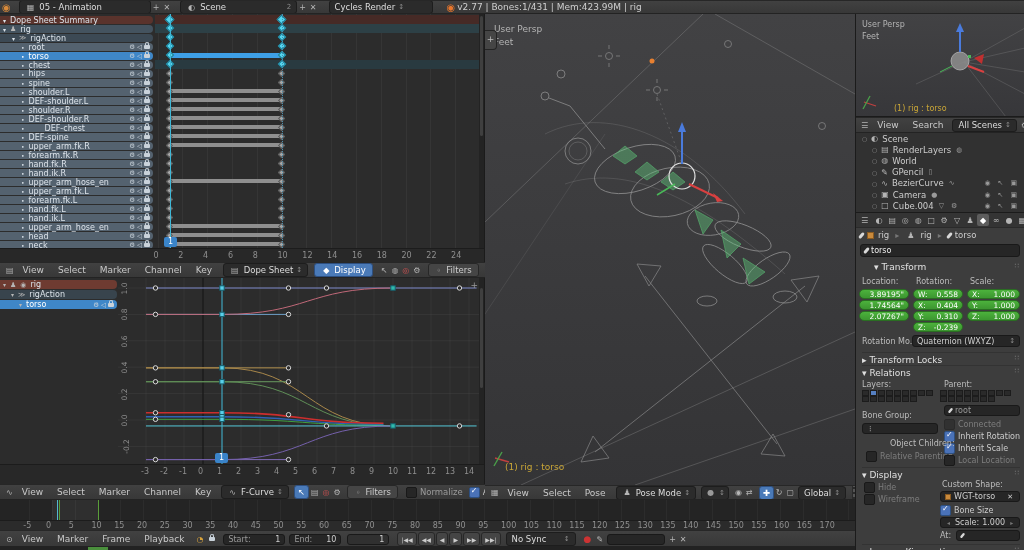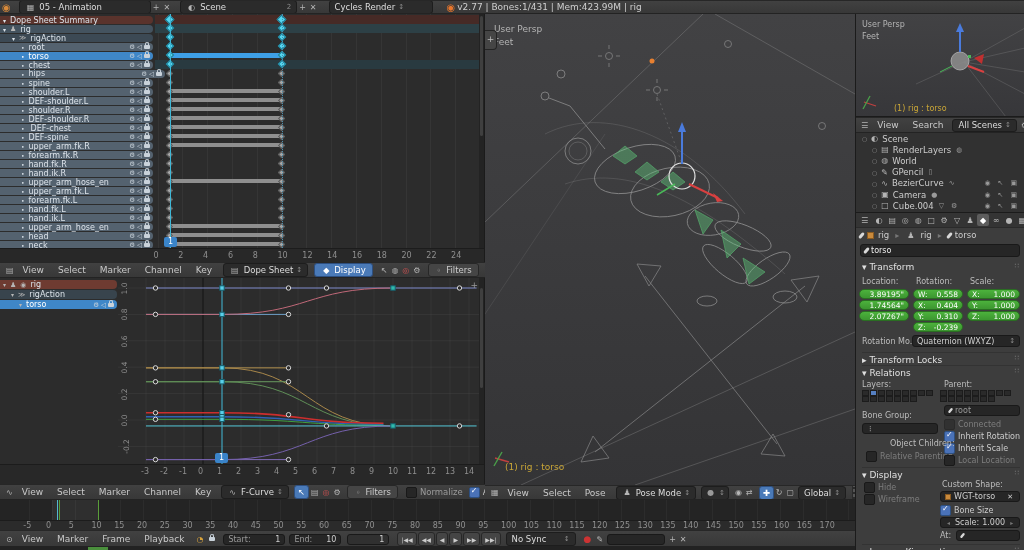--- a/index.html
+++ b/index.html
@@ -145,21 +145,21 @@
         <span class="ic" style="padding-left: 21px; font-size: 6px; color: rgb(220, 227, 234);">•</span>
         <span style="margin-left: 2px;">chest</span>
         <span class="rowic">
           <span class="ic">⚙</span>
           <span class="ic">◁</span>
           <span class="lk"></span>
         </span>
       </div>
       <div class="kd kd-c" style="left: 166.9px; top: 47px; width: 6px; height: 6px;"></div>
       <div class="kd kd-c" style="left: 278.5px; top: 47px; width: 6px; height: 6px;"></div>
-      <div class="dsrow" style="left: 0px; top: 56px; width: 165px; background: rgb(84, 98, 111); color: rgb(220, 227, 234); align-items: flex-end;">
+      <div class="dsrow" style="left: 0px; top: 56px; width: 153px; background: rgb(84, 98, 111); color: rgb(220, 227, 234); align-items: flex-end;">
         <span class="ic" style="padding-left: 21px; font-size: 6px; color: rgb(220, 227, 234);">•</span>
         <span style="margin-left: 2px;">hips</span>
         <span class="rowic">
           <span class="ic">⚙</span>
           <span class="ic">◁</span>
           <span class="lk"></span>
         </span>
       </div>
       <div class="kd kd-g" style="left: 167.4px; top: 56.5px; width: 5px; height: 5px;"></div>
       <div class="kd kd-g" style="left: 279px; top: 56.5px; width: 5px; height: 5px;"></div>
@@ -217,21 +217,21 @@
           <span class="ic">⚙</span>
           <span class="ic">◁</span>
           <span class="lk"></span>
         </span>
       </div>
       <div class="kbar" style="left: 169.9px; top: 102px; width: 111.6px; height: 4px;"></div>
       <div class="kd kd-g" style="left: 167.4px; top: 101.5px; width: 5px; height: 5px;"></div>
       <div class="kd kd-g" style="left: 279px; top: 101.5px; width: 5px; height: 5px;"></div>
       <div class="dsrow" style="left: 0px; top: 110px; width: 153px; background: rgb(84, 98, 111); color: rgb(220, 227, 234);">
         <span class="ic" style="padding-left: 21px; font-size: 6px; color: rgb(220, 227, 234);">•</span>
-        <span style="margin-left: 4px; text-align: center;">DEF-chest</span>
+        <span style="margin-left: 18px; text-align: center;">DEF-chest</span>
         <span class="rowic">
           <span class="ic">⚙</span>
           <span class="ic">◁</span>
           <span class="lk"></span>
         </span>
       </div>
       <div class="kbar" style="left: 169.9px; top: 111px; width: 111.6px; height: 4px;"></div>
       <div class="kd kd-g" style="left: 167.4px; top: 110.5px; width: 5px; height: 5px;"></div>
       <div class="kd kd-g" style="left: 279px; top: 110.5px; width: 5px; height: 5px;"></div>
       <div class="dsrow" style="left: 0px; top: 119px; width: 153px; background: rgb(84, 98, 111); color: rgb(220, 227, 234);">
@@ -812,21 +812,21 @@
         <span class="ic" style="font-size: 8px;">♟</span>
         <span>rig</span>
         <span class="ic" style="color: rgb(119, 119, 119);">▸</span>
         <span class="bn"></span>
         <span>torso</span>
       </div>
       <div class="field" style="left: 4px; top: 31px; width: 160px; height: 13px; color: rgb(238, 238, 238);">
         <span class="bn"></span>
         <span>torso</span>
       </div>
-      <div class="phead" style="left: 6px; top: 49px;">▾ Transform</div>
+      <div class="phead" style="left: 18px; top: 49px;">▾ Transform</div>
       <div class="dotssep" style="top: 49px;">∷</div>
       <div class="plabel" style="left: 6px; top: 64px;">Location:</div>
       <div class="plabel" style="left: 60px; top: 64px;">Rotation:</div>
       <div class="plabel" style="left: 114px; top: 64px;">Scale:</div>
       <div class="num" style="left: 3px; top: 76px; width: 50px; justify-content: flex-end;">
         <span>3.89195"</span>
       </div>
       <div class="num" style="left: 3px; top: 87px; width: 50px; justify-content: flex-end;">
         <span>1.74564"</span>
       </div>

